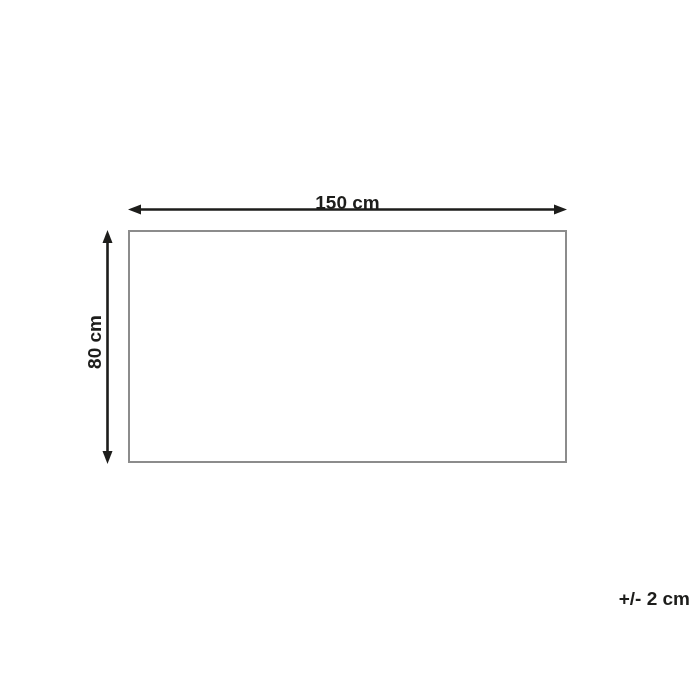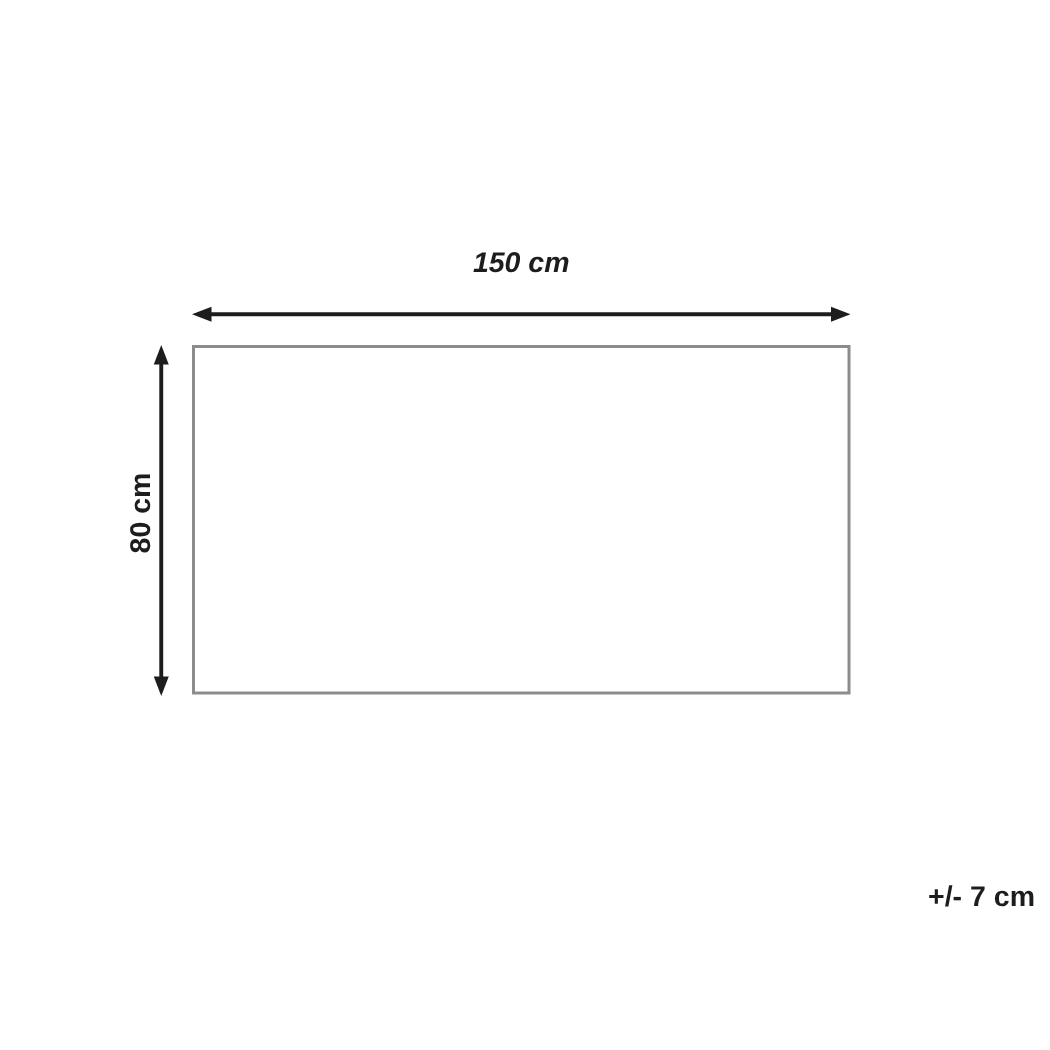--- a/index.html
+++ b/index.html
@@ -18,24 +18,23 @@
   .dim-label {
     position: absolute;
     font-size: 19px;
     font-weight: bold;
     color: #1d1d1b;
     line-height: 20px;
     white-space: nowrap;
   }
   .width-label {
     left: 128px;
-    top: 166px;
+    top: 193px;
     width: 439px;
     text-align: center;
-    font-style: italic;
   }
   .height-label {
     left: 55px;
     top: 332px;
     width: 80px;
     height: 20px;
     text-align: center;
     transform: rotate(-90deg);
     transform-origin: center center;
   }
@@ -89,15 +88,15 @@
   <div class="dim-label height-label">80 cm</div>
 
   <svg class="v-arrow" viewBox="0 0 11 234">
     <line x1="5.5" y1="10" x2="5.5" y2="224" stroke="#1d1d1b"></line>
     <polygon points="5.5,0 0.5,13 10.5,13" fill="#1d1d1b"></polygon>
     <polygon points="5.5,234 0.5,221 10.5,221" fill="#1d1d1b"></polygon>
   </svg>
 
   <div class="product-rect"></div>
 
-  <div class="dim-label tolerance-label">+/- 7 cm</div>
+  <div class="dim-label tolerance-label">+/- 2 cm</div>
 
 </div>
 
 </body></html>

